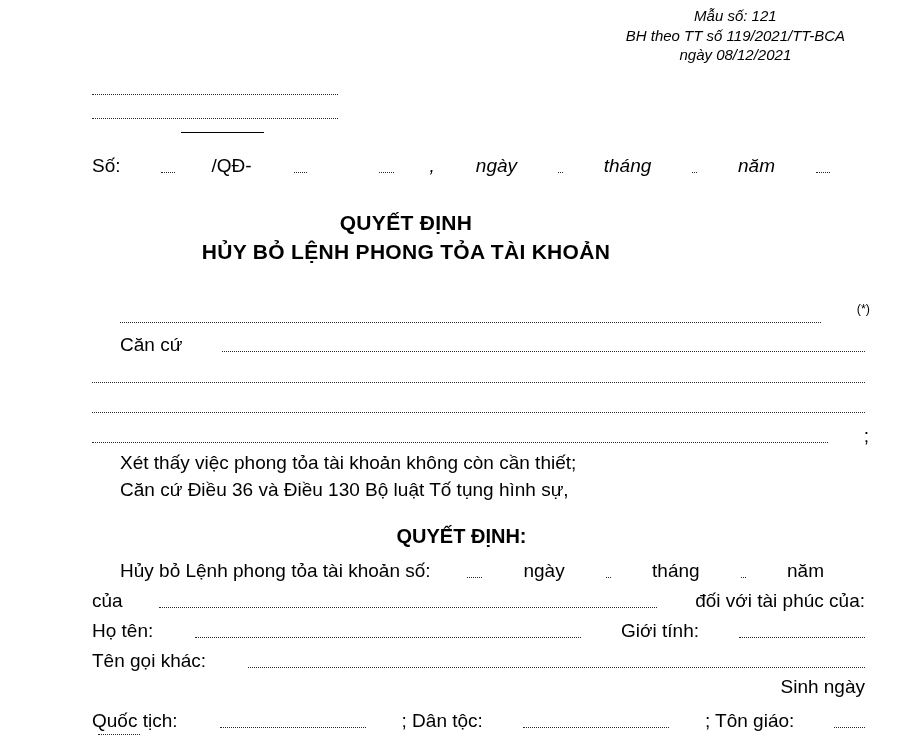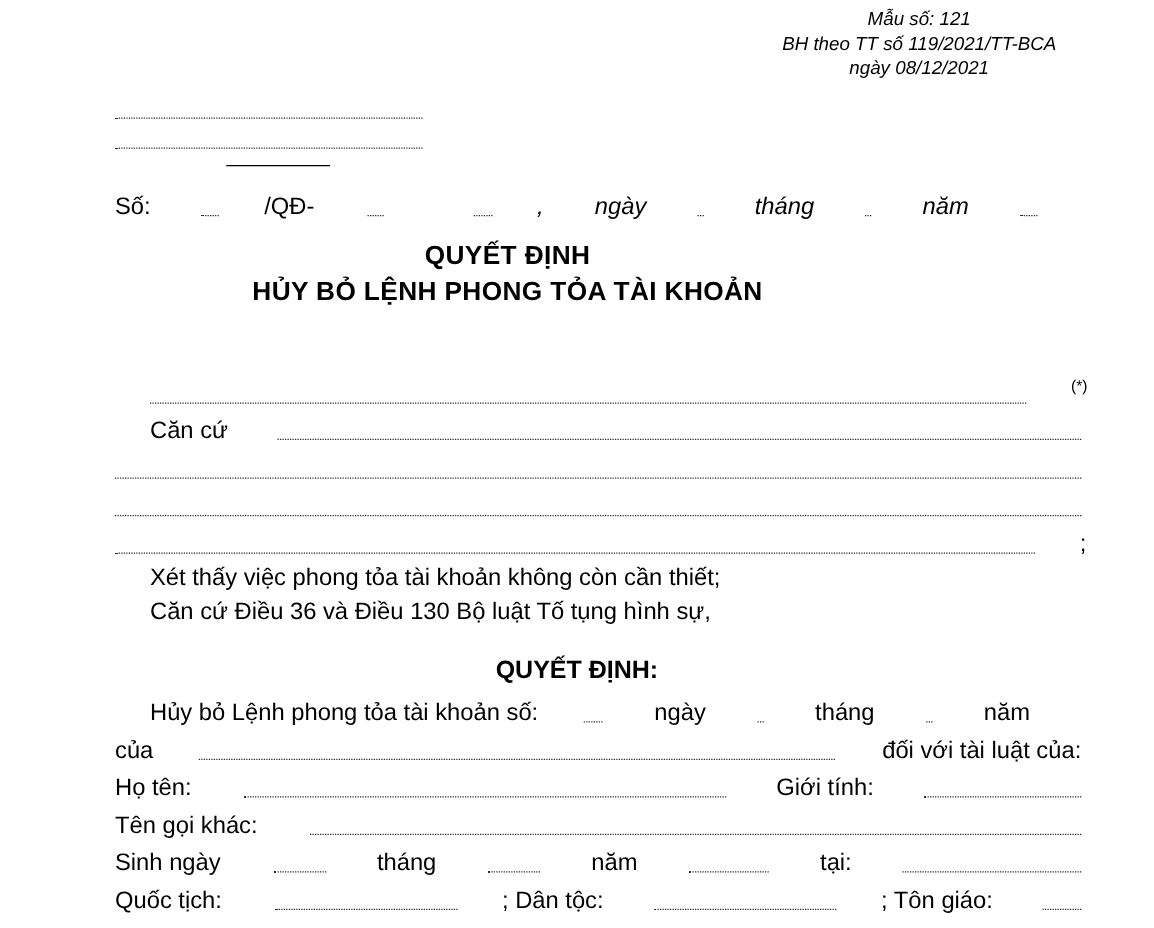--- a/index.html
+++ b/index.html
@@ -55,21 +55,21 @@
     <span class="dots" style="width:88px;"></span>
     <span class="lbl it">,</span>
     <span class="lbl it mx4">ngày</span>
     <span class="dots" style="width:28px;"></span>
     <span class="lbl it mx4">tháng</span>
     <span class="dots" style="width:28px;"></span>
     <span class="lbl it mx4">năm</span>
     <span class="dots" style="width:83px;"></span>
   </div>
 
-  <div class="abs title" style="top:190px; left:0; width:812px;">
+  <div class="abs title" style="top:208px; left:0; width:812px;">
     <div>QUYẾT ĐỊNH</div>
     <div>HỦY BỎ LỆNH PHONG TỎA TÀI KHOẢN</div>
   </div>
 
   <div class="row" style="top:301px; left:120px; right:53px;">
     <span class="dots fx"></span>
     <span class="lbl sup">(*)</span>
   </div>
 
   <div class="row" style="top:330px; left:120px; right:58px;">
@@ -100,36 +100,36 @@
     <span class="dots" style="width:38px;"></span>
     <span class="lbl mx4">tháng</span>
     <span class="dots" style="width:38px;"></span>
     <span class="lbl mx4">năm</span>
     <span class="dots fx"></span>
   </div>
 
   <div class="row" style="top:586px; left:92px; right:58px;">
     <span class="lbl">của</span>
     <span class="dots fx"></span>
-    <span class="lbl ml2">đối với tài luật của:</span>
+    <span class="lbl ml2">đối với tài phúc của:</span>
   </div>
 
   <div class="row" style="top:616px; left:92px; right:58px;">
     <span class="lbl">Họ tên:</span>
     <span class="dots fx ml6"></span>
     <span class="lbl ml4 mr4">Giới tính:</span>
     <span class="dots" style="width:126px;"></span>
   </div>
 
   <div class="row" style="top:646px; left:92px; right:58px;">
     <span class="lbl">Tên gọi khác:</span>
     <span class="dots fx ml6"></span>
   </div>
 
-  <div class="row" style="top:676px; left:92px; right:58px;">
+  <div class="row" style="top:676px; left:92px; right:58px;flex-direction:column;">
     <span class="lbl">Sinh ngày</span>
     <span class="dots ml6" style="width:42px;"></span>
     <span class="lbl mx4">tháng</span>
     <span class="dots" style="width:42px;"></span>
     <span class="lbl mx4">năm</span>
     <span class="dots" style="width:64px;"></span>
     <span class="lbl mx4">tại:</span>
     <span class="dots fx"></span>
   </div>
 

